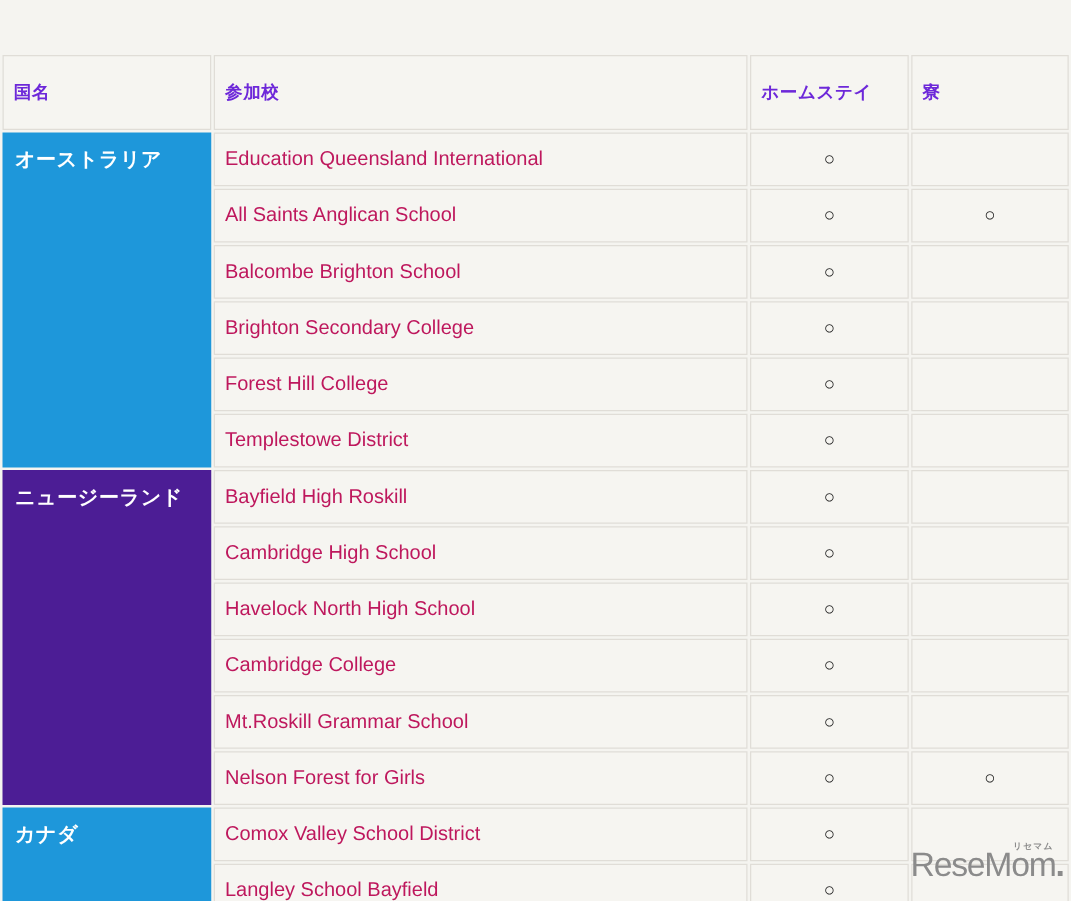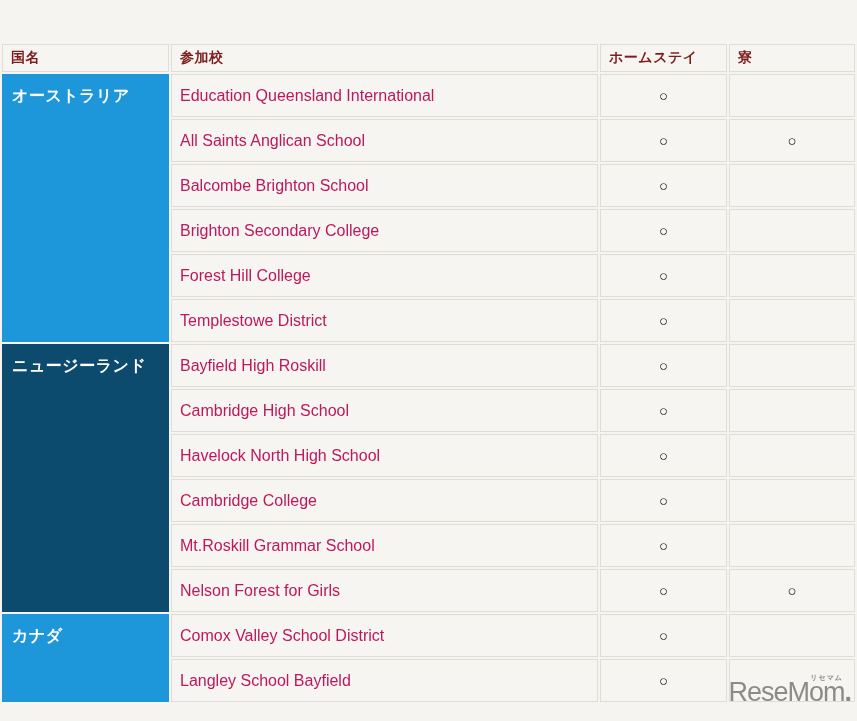--- a/index.html
+++ b/index.html
@@ -28,42 +28,42 @@
   col.c-home    { width: 127px; }
   col.c-dorm    { width: 126px; }
 
   th, td {
     background: #f6f5f1;
     border: 1px solid #e0ddd7;
     box-sizing: border-box;
     overflow: hidden;
   }
   thead th {
-    height: 28px;
+    height: 60px;
     text-align: left;
     vertical-align: middle;
     padding: 0 6px 0 8px;
     font-size: 14px;
     font-weight: bold;
-    color: #7f1d1d;
+    color: #6d28d9;
     letter-spacing: 0.5px;
   }
   tbody tr { height: 43px; }
 
   td.country {
     vertical-align: top;
     padding: 12px 8px 0 10px;
     font-size: 16px;
     font-weight: bold;
     color: #ffffff;
     letter-spacing: 0.5px;
     border: none;
   }
   td.country.dark  { background: #1e97da; }
-  td.country.light { background: #0c4a6e; }
+  td.country.light { background: #4c1d95; }
 
   td.school {
     vertical-align: middle;
     padding: 0 8px;
   }
   a.school-link {
     color: #be185d;
     text-decoration: none;
     font-size: 16px;
     cursor: pointer;

